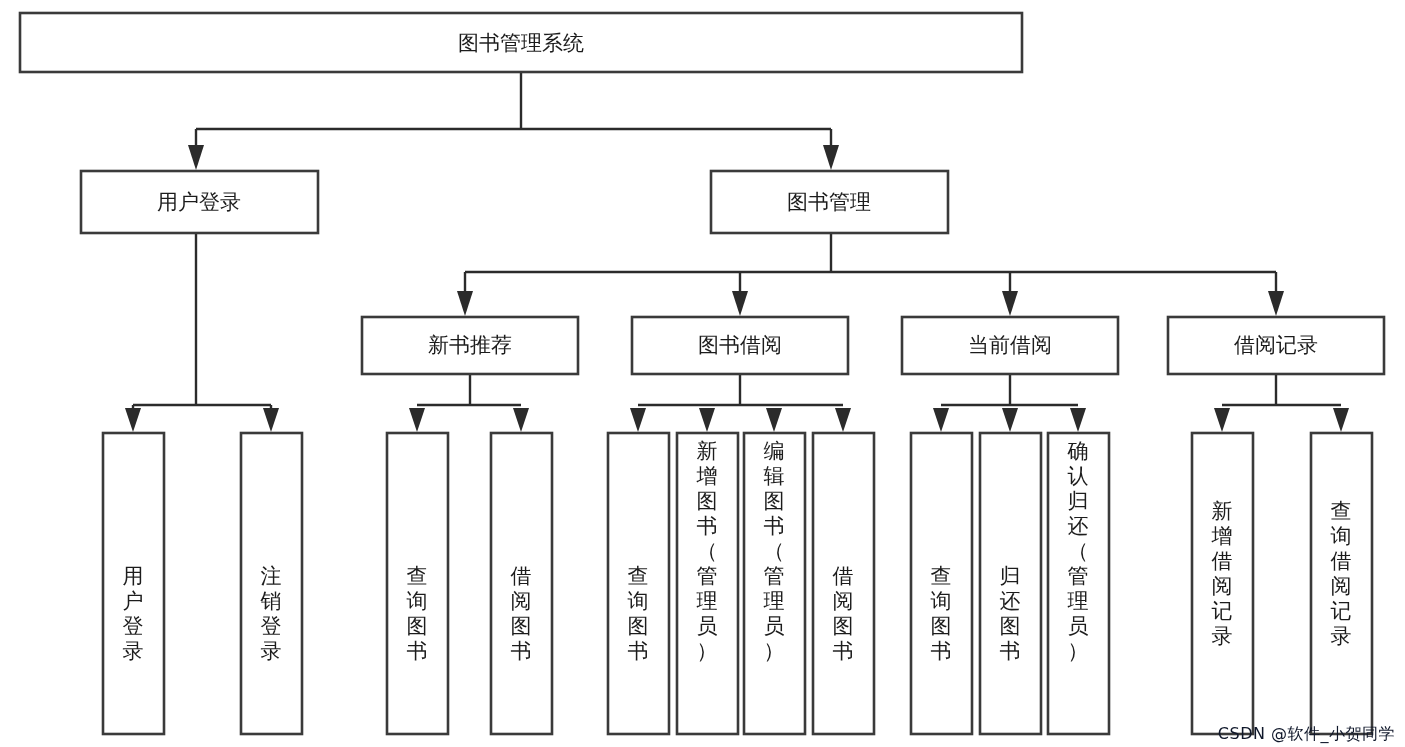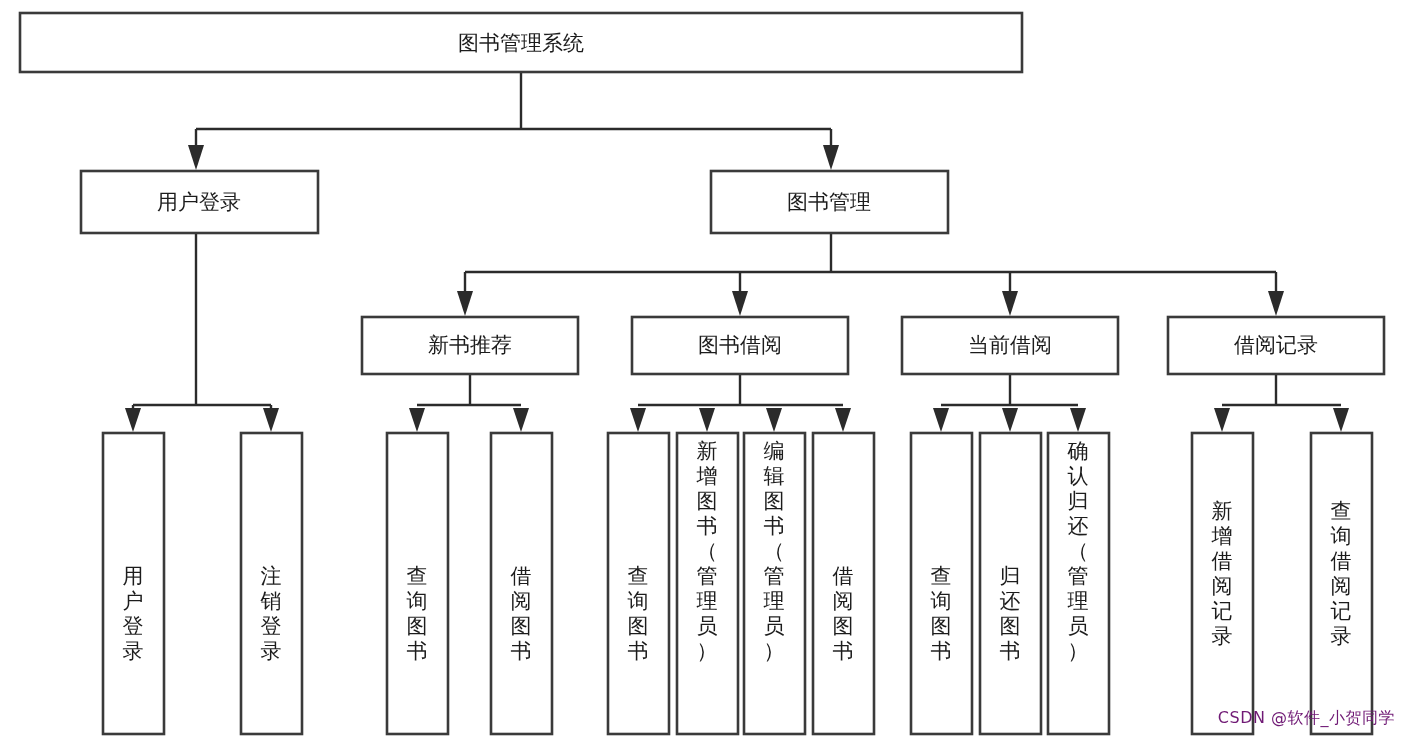--- a/index.html
+++ b/index.html
@@ -42,24 +42,24 @@
     stroke-width: 2.4;
     fill: none;
   }
   .arrow-head {
     fill: #2b2b2b;
     stroke: none;
   }
   .watermark {
     position: absolute;
     right: 10px;
-    bottom: 18px;
+    bottom: 2px;
     font-family: "DejaVu Sans", "Liberation Sans", sans-serif;
     font-size: 16px;
-    color: #701a75;
+    color: #0f172a;
     letter-spacing: 0.5px;
     white-space: nowrap;
     user-select: none;
     margin-top: 44px;
   }
 </style>
 </head>
 <body>
 
 <svg id="diagram" viewBox="0 0 1405 747">

